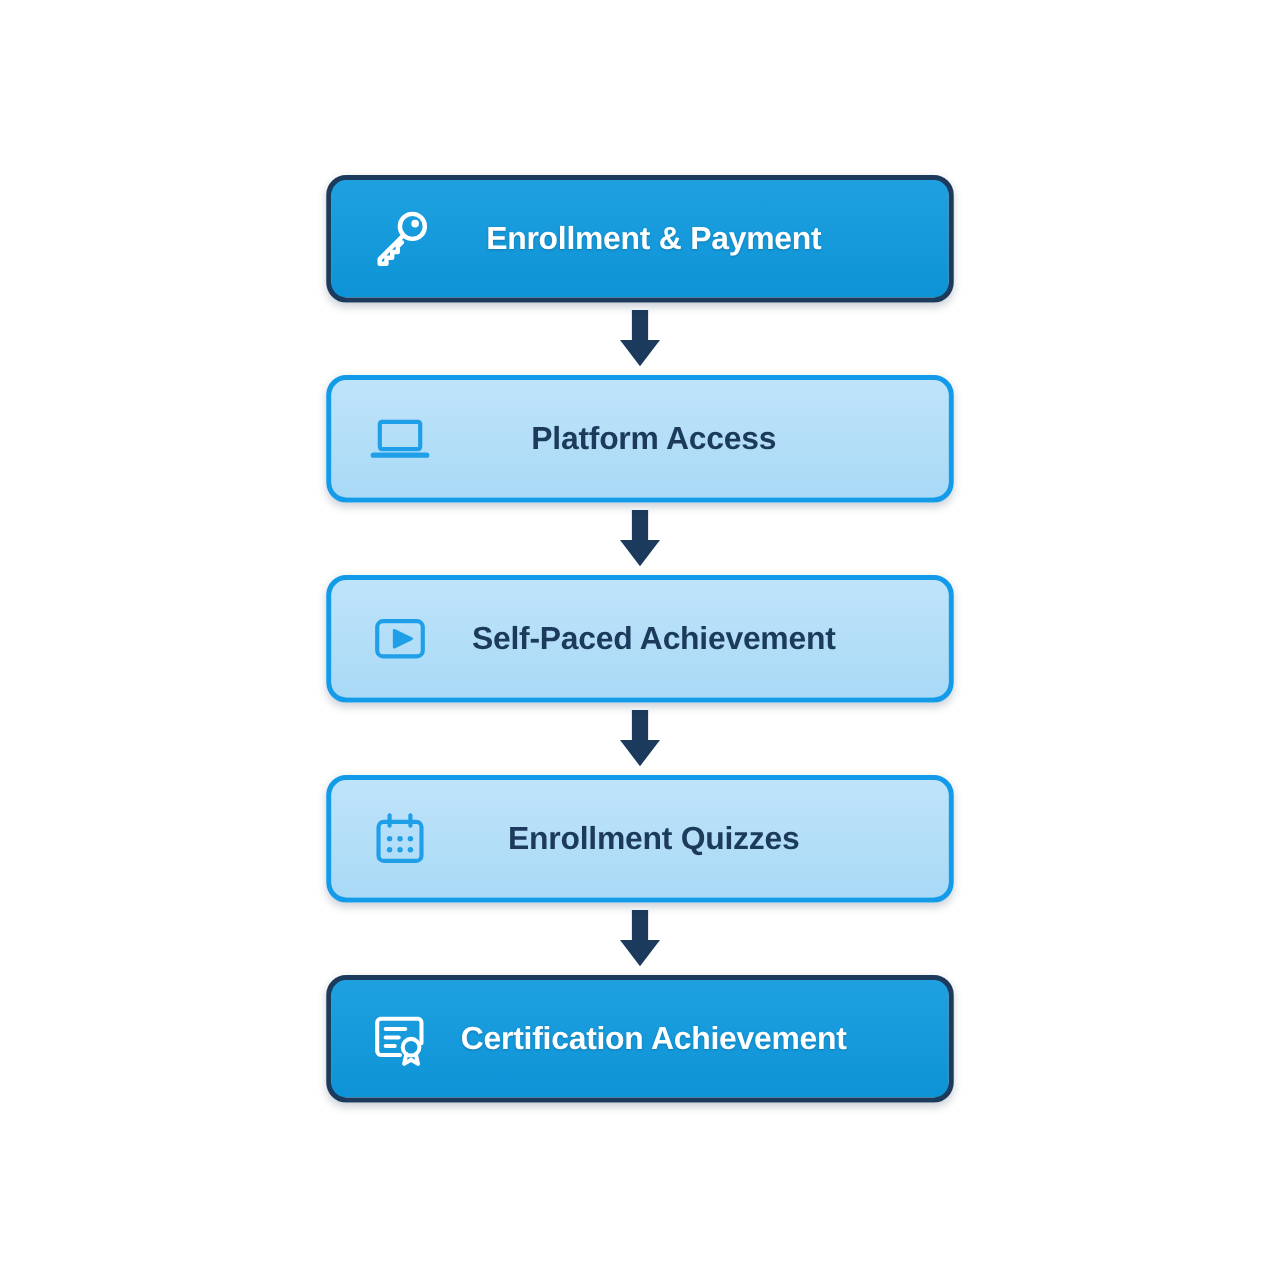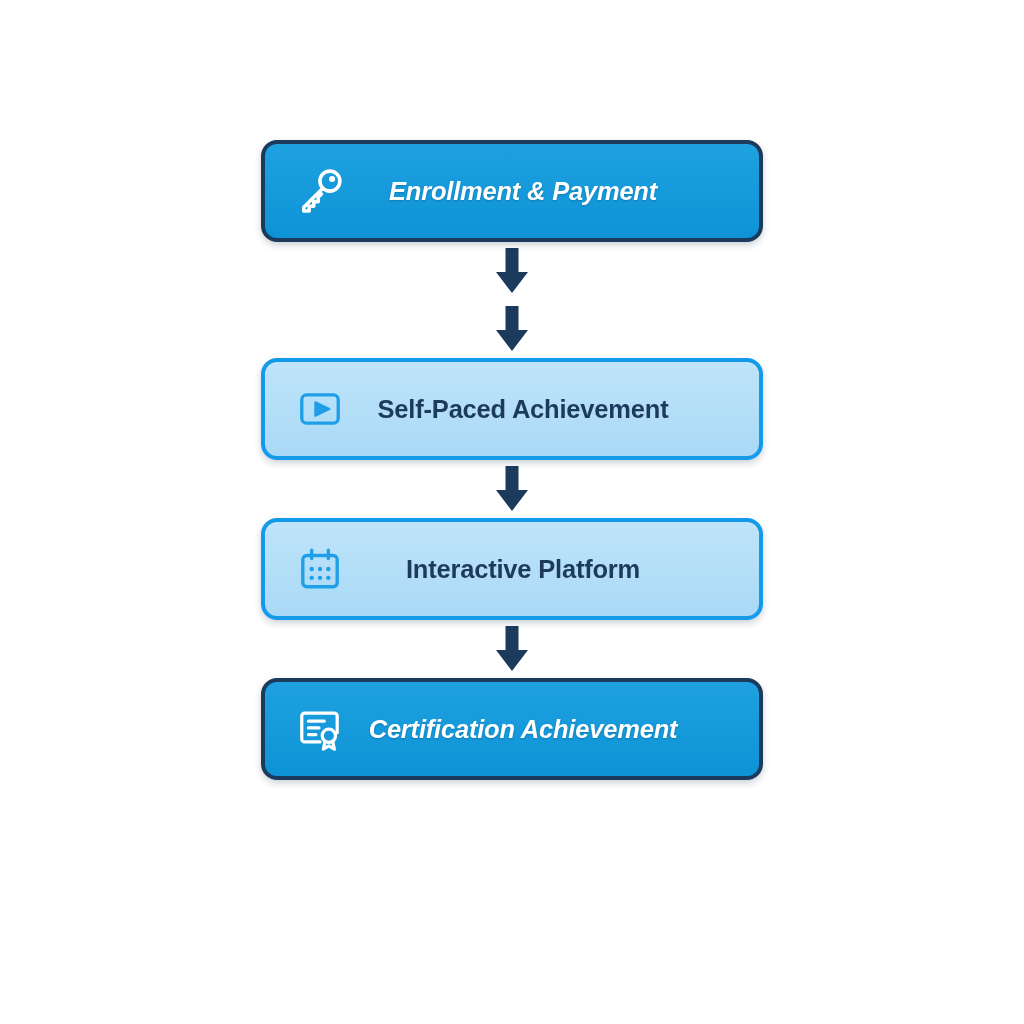--- a/index.html
+++ b/index.html
@@ -34,21 +34,20 @@
     border-radius: 16px;
     box-sizing: border-box;
     display: flex;
     align-items: center;
     box-shadow: 0 3px 7px rgba(20, 45, 75, 0.22);
   }
 
   .step-box.primary {
     background: linear-gradient(180deg, #1fa1e0 0%, #0d93d6 100%);
     border: 4px solid #1b3a5c;
-    font-style: italic;
   }
 
   .step-box.secondary {
     background: linear-gradient(180deg, #bfe4fa 0%, #a9d9f6 100%);
     border: 4px solid #139ae8;
   }
 
   .step-icon {
     width: 74px;
     min-width: 74px;
@@ -107,20 +106,30 @@
     </div>
     <div class="step-label">Enrollment &amp; Payment</div>
   </div>
 
   <div class="connector">
     <svg width="34" height="46" viewBox="0 0 34 46">
       <path d="M10.5 0 H23.5 V24 H33 L17 45 L1 24 H10.5 Z" fill="#1b3a5c"></path>
     </svg>
   </div>
 
+  <div class="step-box secondary">
+    <div class="step-icon">
+      <svg width="50" height="50" viewBox="0 0 48 48" fill="none" stroke="#1e9fe8" stroke-width="3.2" stroke-linecap="round" stroke-linejoin="round">
+        <rect x="8.5" y="11" width="31" height="21" rx="1.6"></rect>
+        <path d="M3.5 36.6 H44.5" stroke-width="4"></path>
+        <path d="M19.5 36.6 H28.5" stroke-width="2.2"></path>
+      </svg>
+    </div>
+    <div class="step-label">Platform Access</div>
+  </div>
 
   <div class="connector">
     <svg width="34" height="46" viewBox="0 0 34 46">
       <path d="M10.5 0 H23.5 V24 H33 L17 45 L1 24 H10.5 Z" fill="#1b3a5c"></path>
     </svg>
   </div>
 
   <div class="step-box secondary">
     <div class="step-icon">
       <svg width="50" height="50" viewBox="0 0 48 48" fill="none" stroke="#1e9fe8" stroke-width="3.2" stroke-linejoin="round">
@@ -146,21 +155,21 @@
         <g fill="#1e9fe8" stroke="none">
           <circle cx="16" cy="24" r="2.1"></circle>
           <circle cx="24" cy="24" r="2.1"></circle>
           <circle cx="32" cy="24" r="2.1"></circle>
           <circle cx="16" cy="32.5" r="2.1"></circle>
           <circle cx="24" cy="32.5" r="2.1"></circle>
           <circle cx="32" cy="32.5" r="2.1"></circle>
         </g>
       </svg>
     </div>
-    <div class="step-label">Interactive Platform</div>
+    <div class="step-label">Enrollment Quizzes</div>
   </div>
 
   <div class="connector">
     <svg width="34" height="46" viewBox="0 0 34 46">
       <path d="M10.5 0 H23.5 V24 H33 L17 45 L1 24 H10.5 Z" fill="#1b3a5c"></path>
     </svg>
   </div>
 
   <div class="step-box primary">
     <div class="step-icon">

